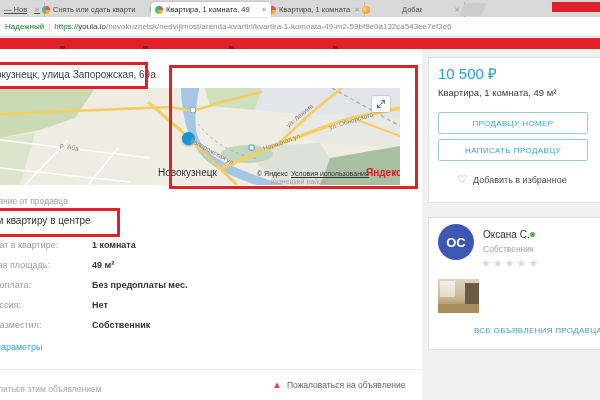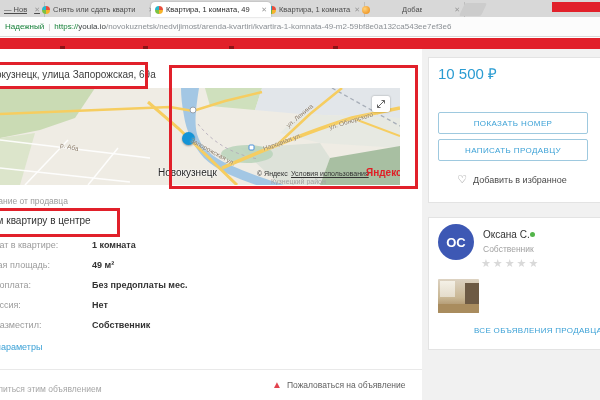--- a/index.html
+++ b/index.html
@@ -245,21 +245,22 @@
       <div class="report">
         <span class="tri">▲</span>
         <span class="rtext">Пожаловаться на объявление</span>
       </div>
     </div>
 
     <div class="rightbg"></div>
 
     <div class="card card1">
       <div class="price">10 500 ₽</div>
-      <div class="btn btn1">ПОКАЗАТЬ НОМЕР</div>
+      <div class="ltitle">Квартира, 1 комната, 49 м²</div>
+      <div class="btn btn1">ПРОДАВЦУ НОМЕР</div>
       <div class="btn btn2">НАПИСАТЬ ПРОДАВЦУ</div>
       <div class="favrow">
         <span class="heart">♡</span>
         <span class="favtext">Добавить в избранное</span>
       </div>
     </div>
 
     <div class="card card2">
       <div class="avatar">ОС</div>
       <div class="sname">Оксана С.</div>

